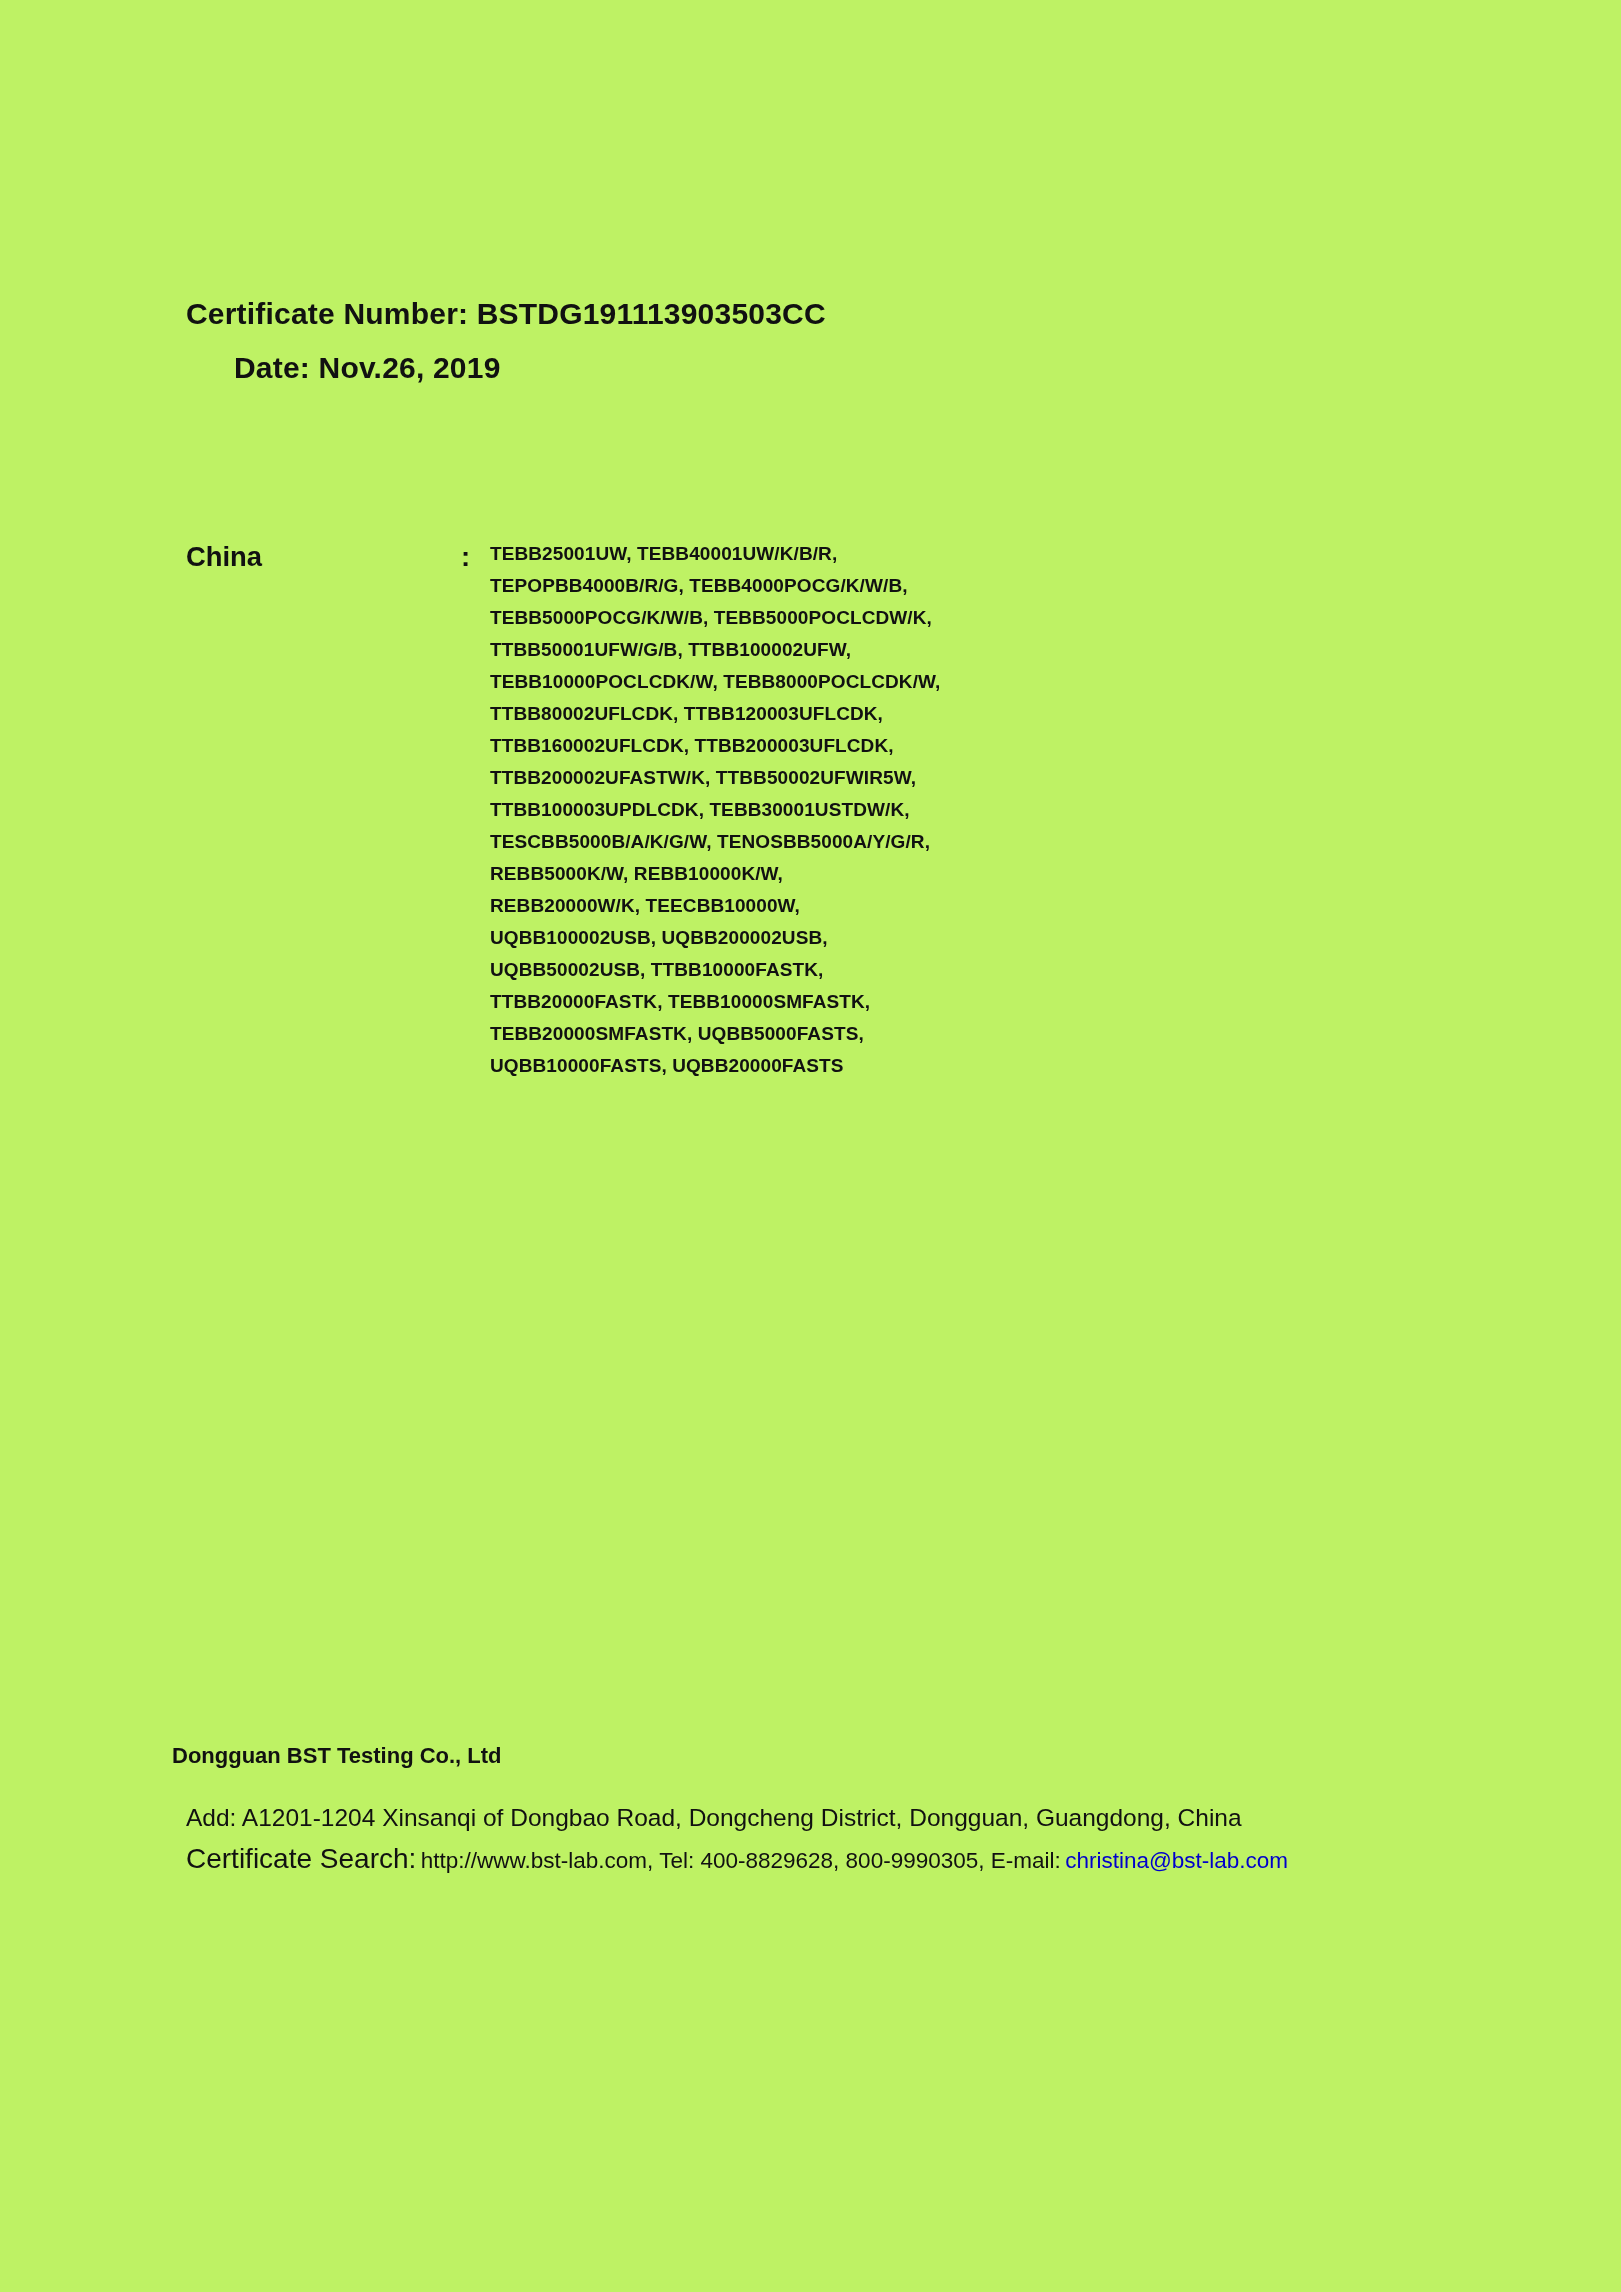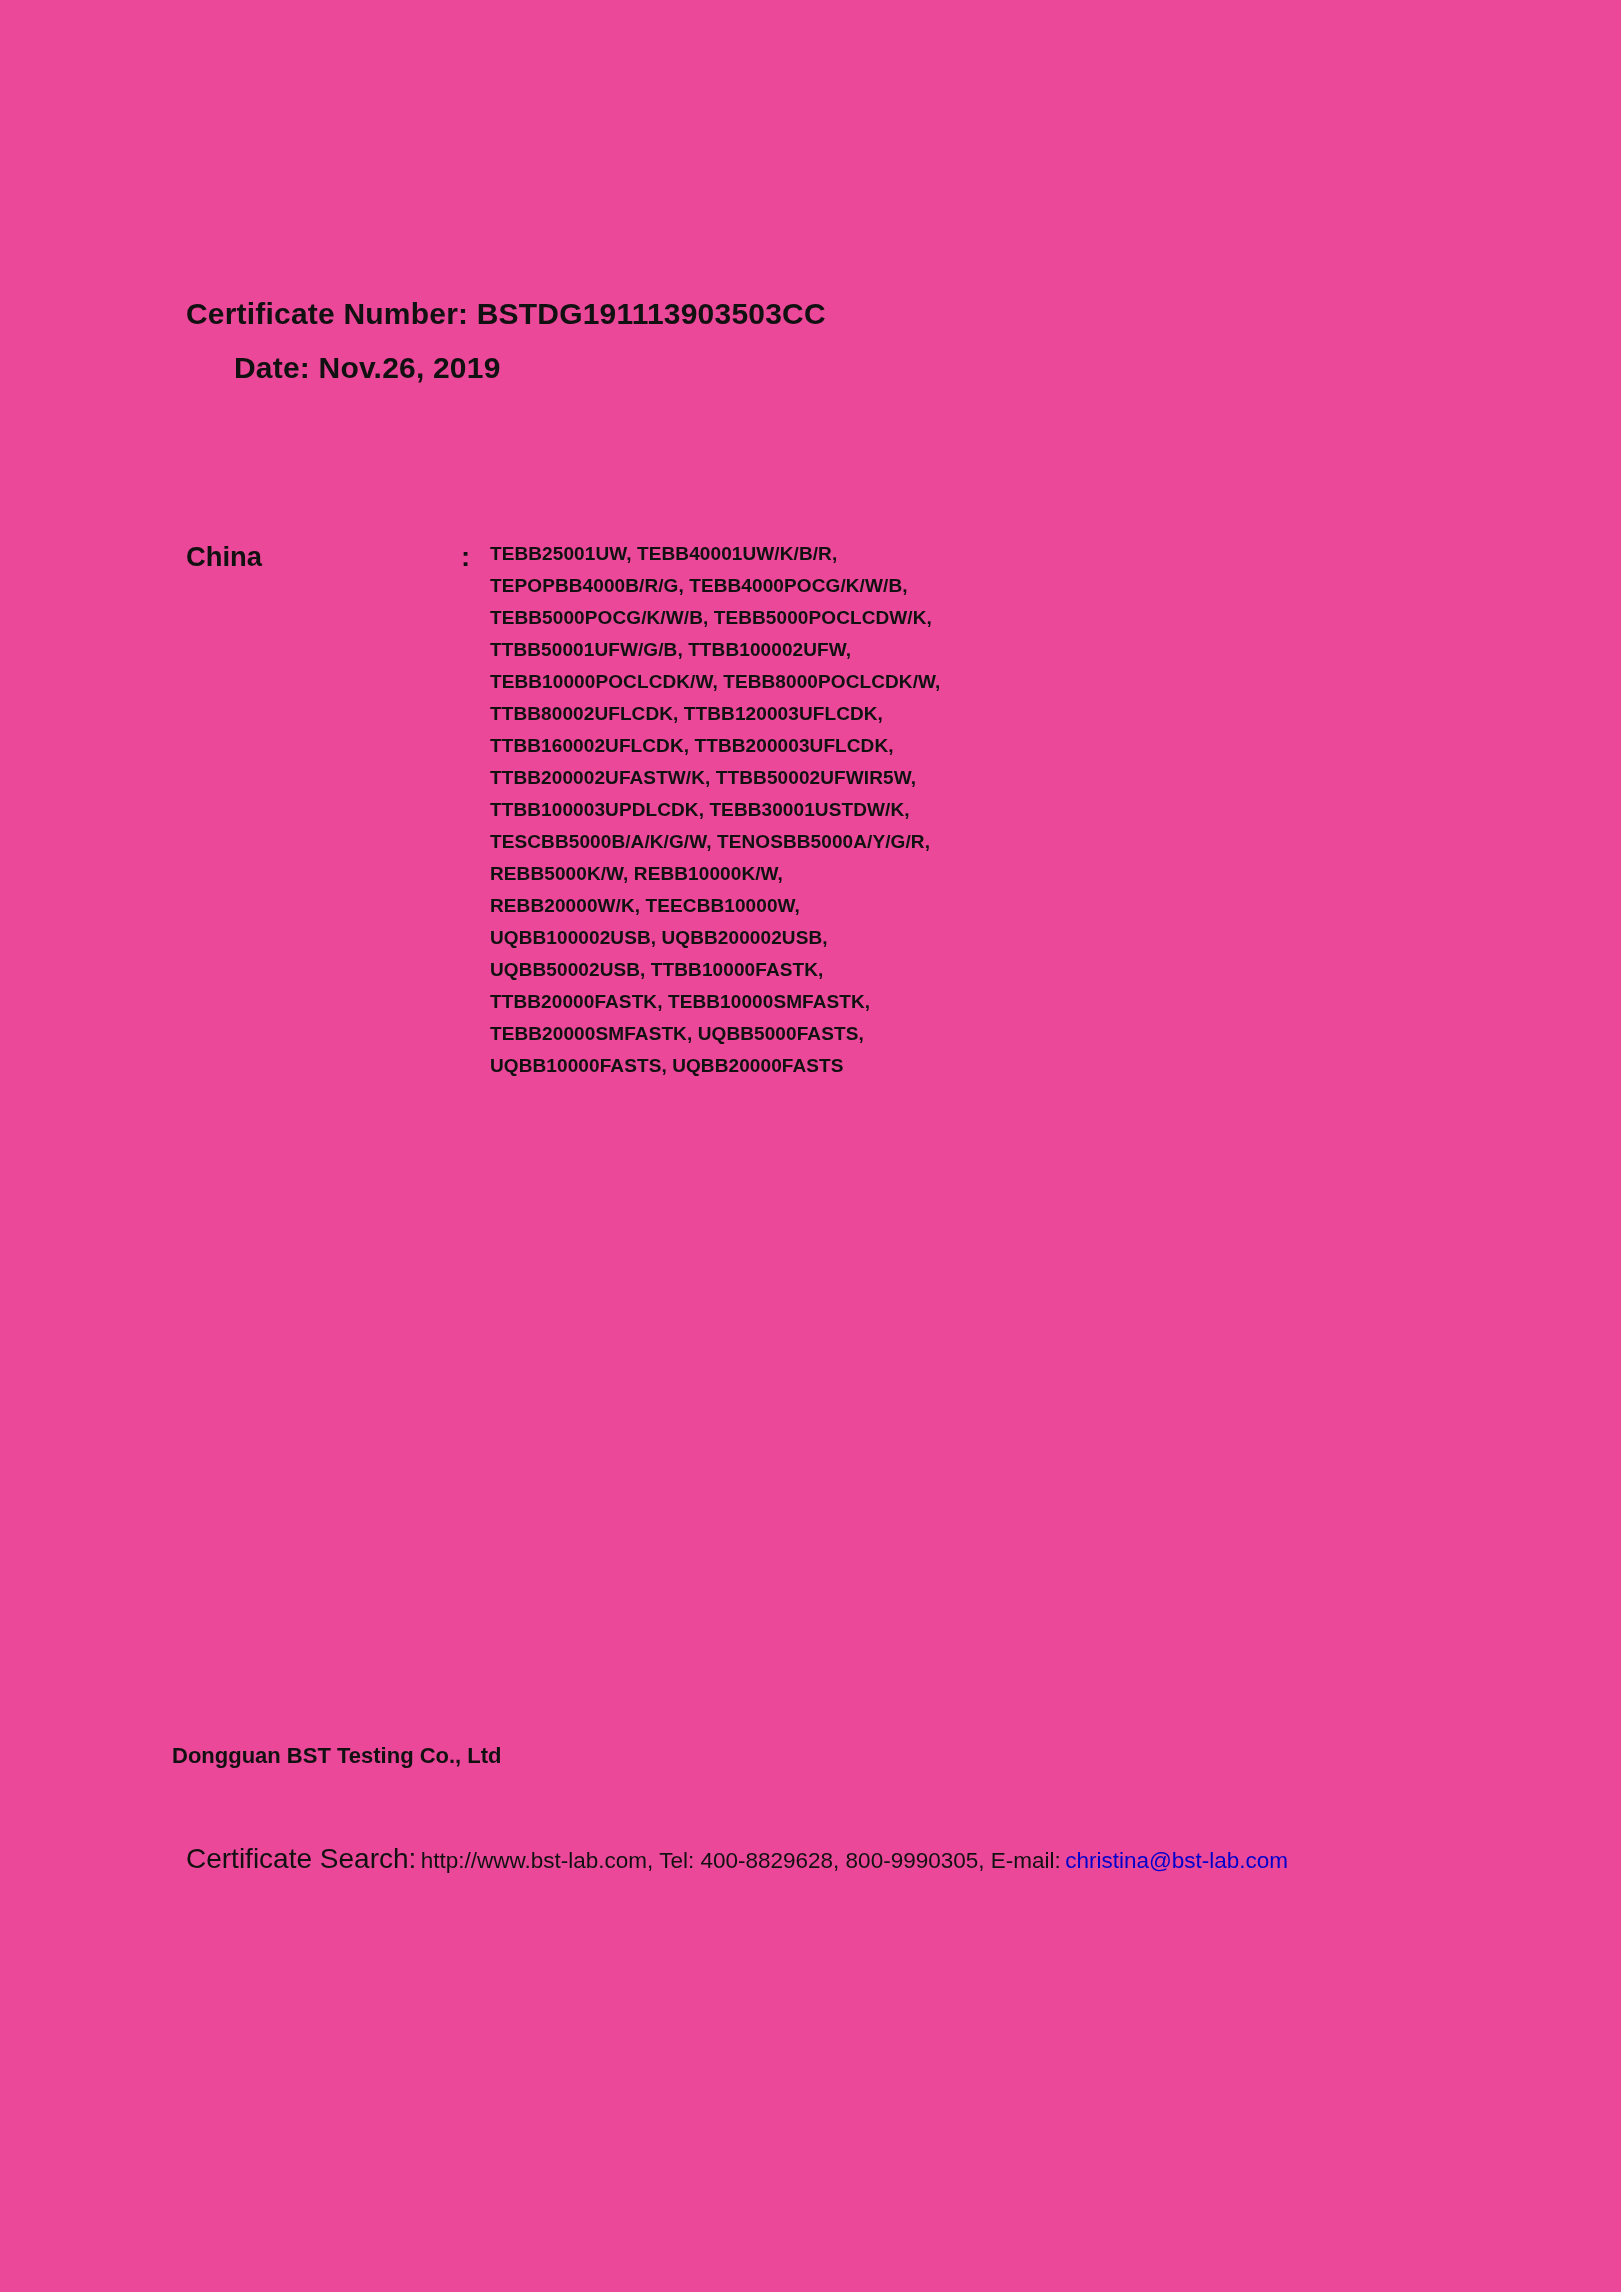--- a/index.html
+++ b/index.html
@@ -1,21 +1,21 @@
 <!DOCTYPE html>
 <html><head>
 <meta charset="utf-8">
 <style>
   * { margin: 0; padding: 0; box-sizing: border-box; }
   html, body { background: #ffffff; }
   .page {
     position: relative;
     width: 1621px;
     height: 2293px;
-    background: #ec4899;
+    background: #bef264;
     font-family: "Liberation Sans", sans-serif;
     color: #111111;
     overflow: hidden;
   }
   .abs { position: absolute; }
   .hdr-line {
     left: 186px;
     font-size: 30px;
     font-weight: bold;
     white-space: nowrap;
@@ -97,20 +97,21 @@
       <div class="annex-line">REBB20000W/K, TEECBB10000W,</div>
       <div class="annex-line">UQBB100002USB, UQBB200002USB,</div>
       <div class="annex-line">UQBB50002USB, TTBB10000FASTK,</div>
       <div class="annex-line">TTBB20000FASTK, TEBB10000SMFASTK,</div>
       <div class="annex-line">TEBB20000SMFASTK, UQBB5000FASTS,</div>
       <div class="annex-line">UQBB10000FASTS, UQBB20000FASTS</div>
     </div>
 
   <div class="abs ftr-company">Dongguan BST Testing Co., Ltd</div>
 
+  <div class="abs ftr-address">Add: A1201-1204 Xinsanqi of Dongbao Road, Dongcheng District, Dongguan, Guangdong, China</div>
 
   <div class="abs ftr-search">
     <span class="ftr-search-label">Certificate Search:</span>
     <span class="ftr-search-text">http://www.bst-lab.com, Tel: 400-8829628, 800-9990305, E-mail:</span>
     <a class="email-link" style="color: rgb(0, 0, 204);">christina@bst-lab.com</a>
   </div>
 
 </div>
 
 

